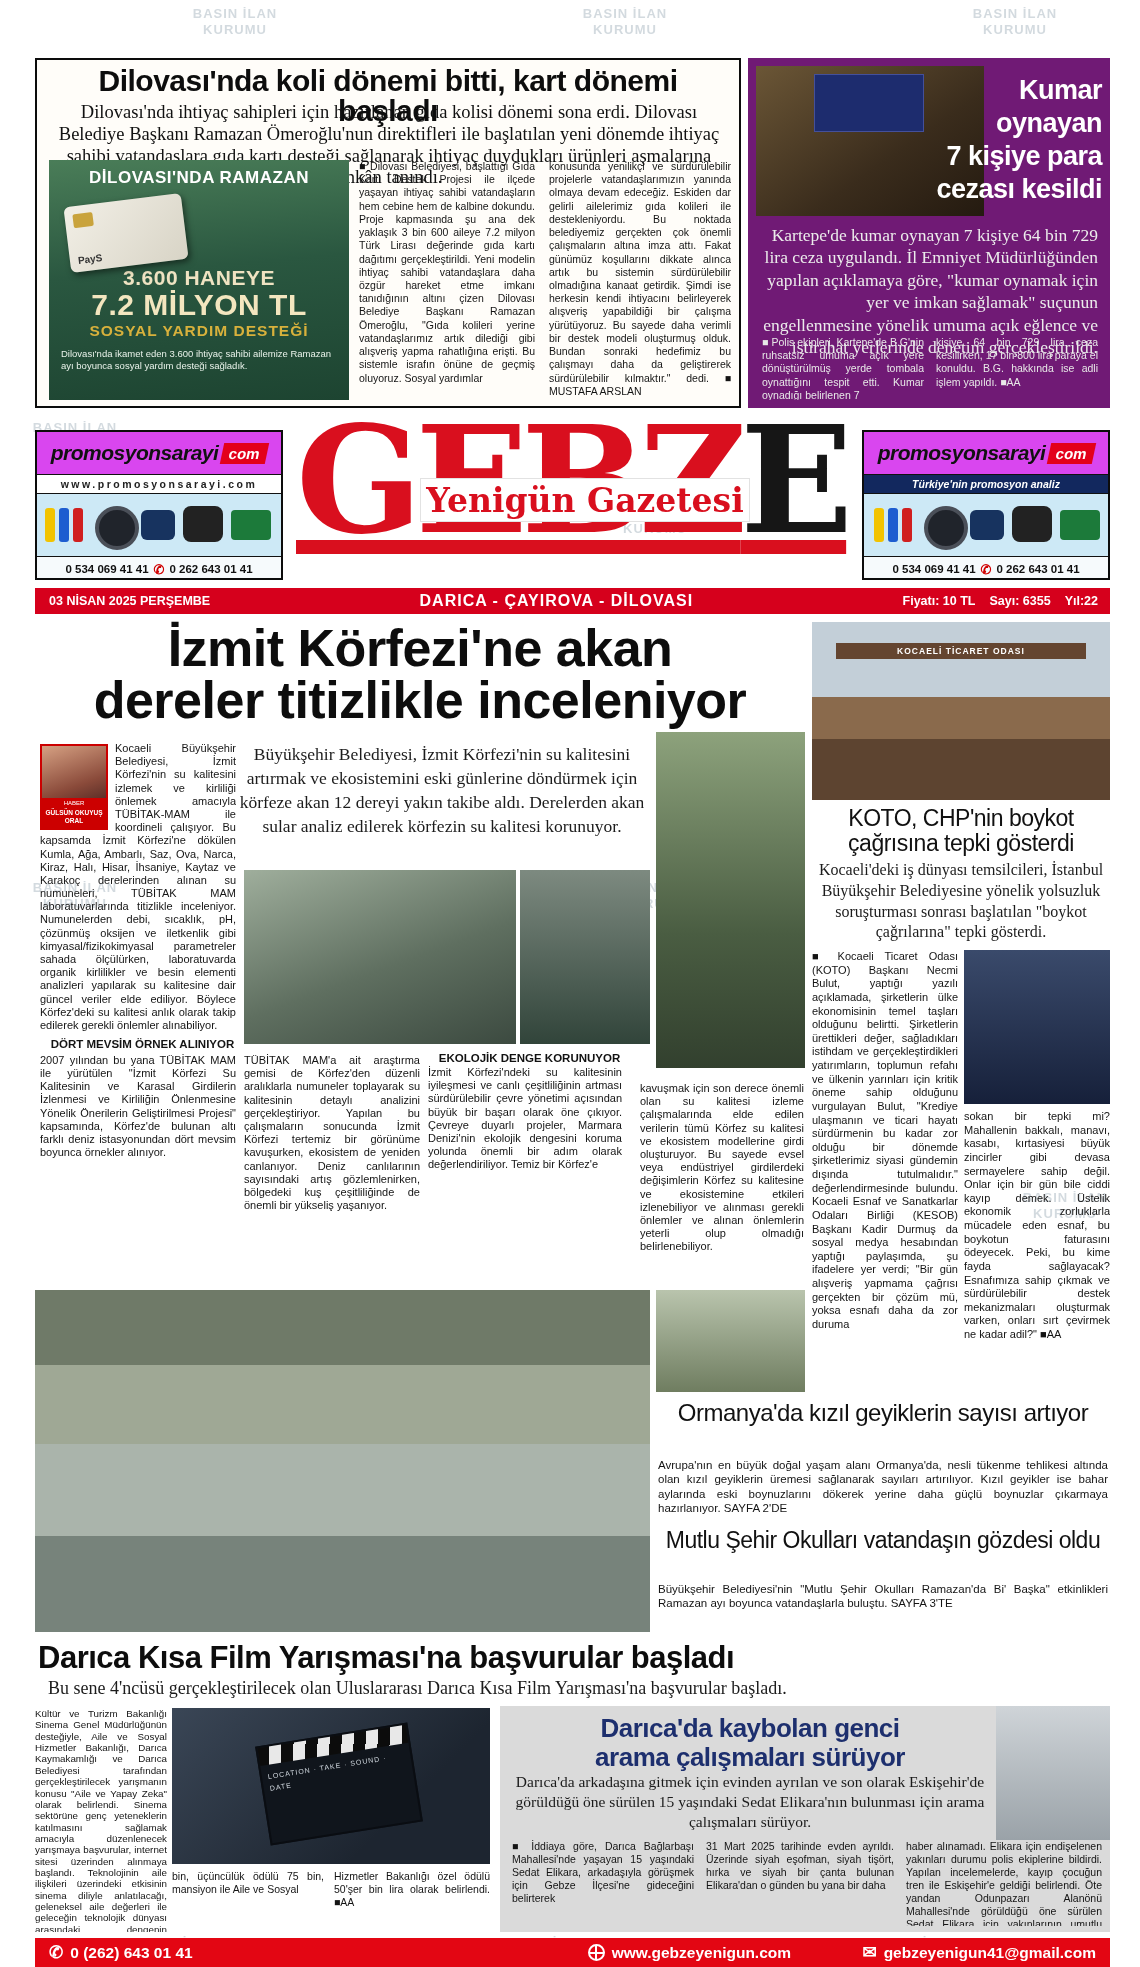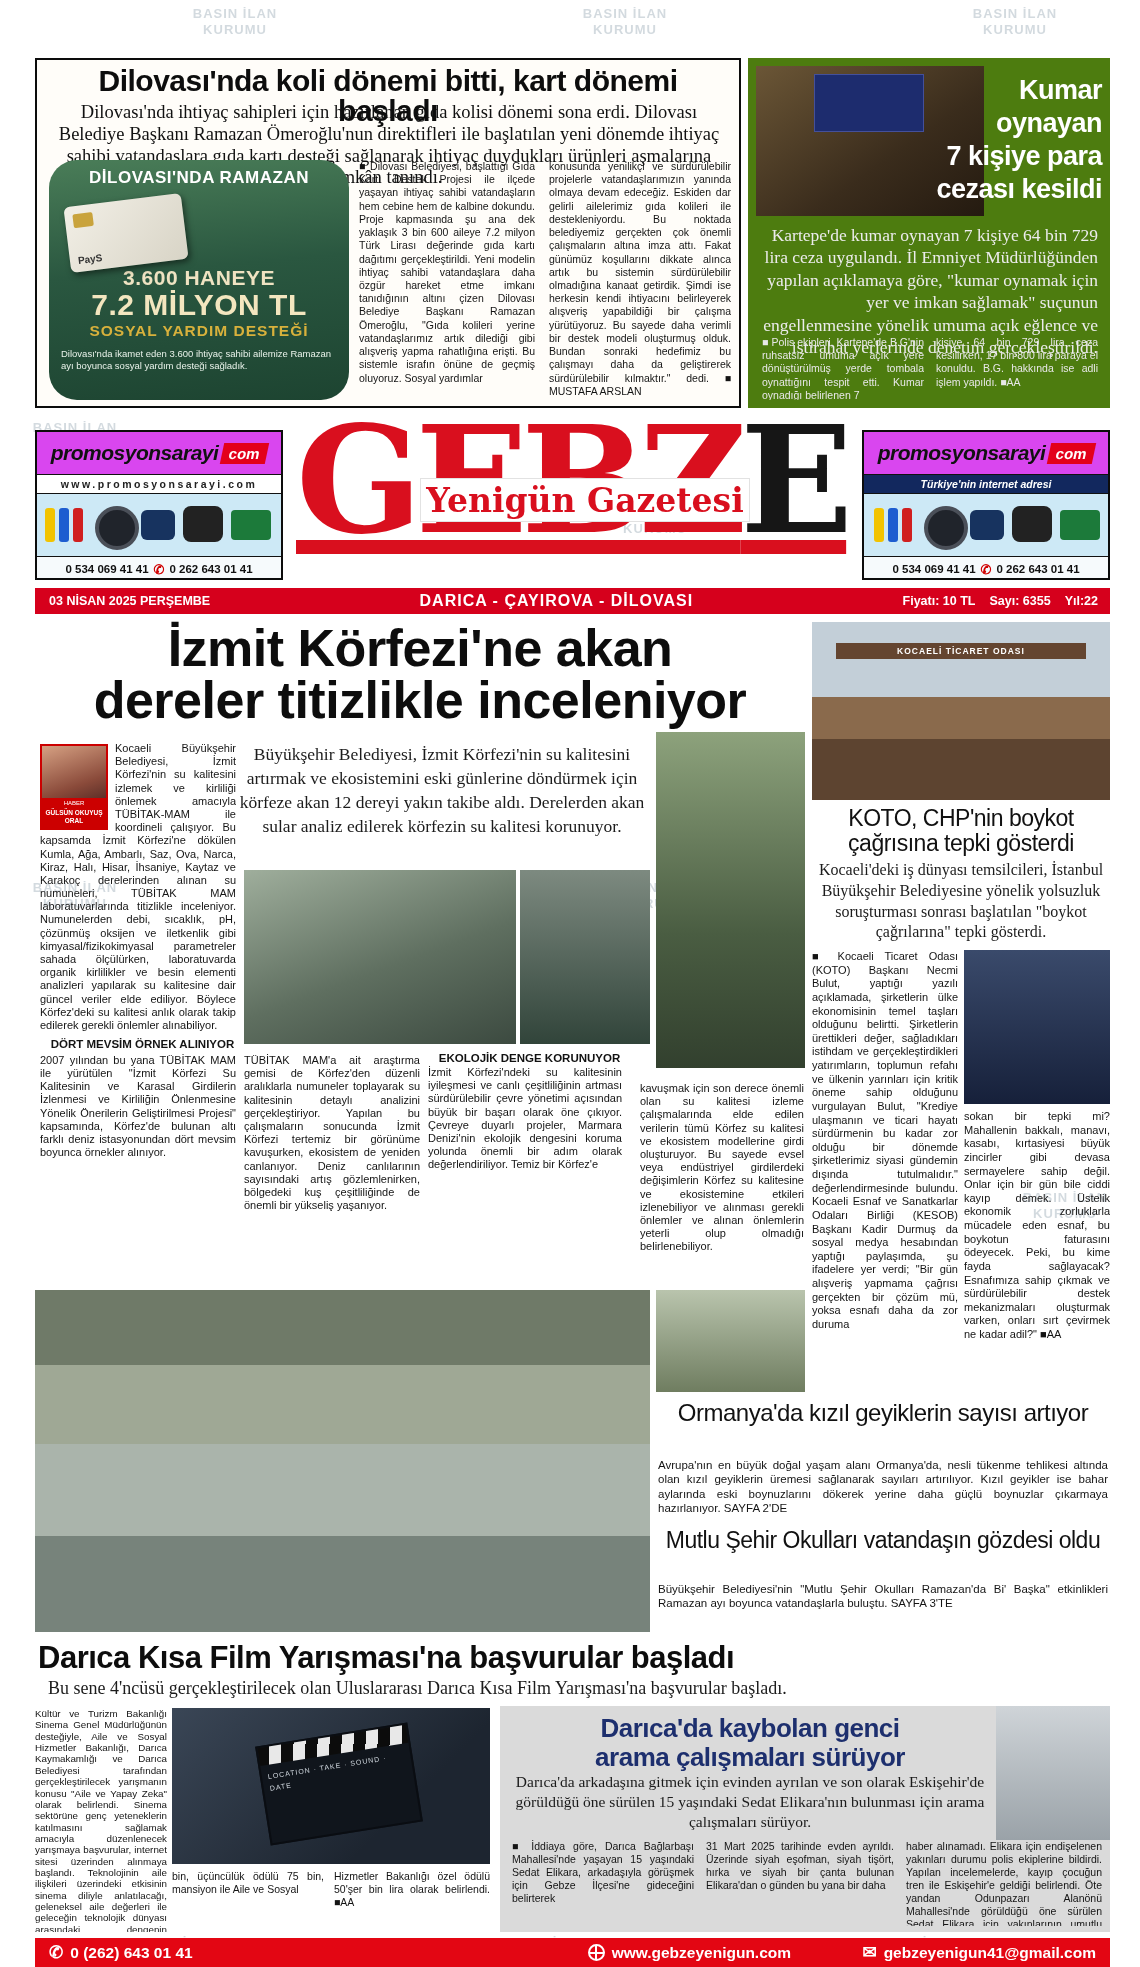--- a/index.html
+++ b/index.html
@@ -10,32 +10,32 @@
       font-size:13px;font-weight:bold;letter-spacing:1px;line-height:1.2;pointer-events:none;}
   
   .headline{font-weight:900;letter-spacing:-.5px;line-height:1.0;color:#0d0d0d;}
   .serif{font-family:"Liberation Serif","DejaVu Serif",serif;}
   .col{font-size:10.5px;line-height:1.26;text-align:justify;color:#141414;overflow:hidden;}
   .colheading{font-weight:bold;text-align:center;font-size:11.5px;margin:6px 0 2px 9px;}
   
   .box-tl{border:2px solid #0c0c0c;background:#fffdf9;}
   
   .greenad{background:linear-gradient(175deg,#4a7d58 0%,#2a5740 45%,#1d4431 100%);color:#fff;
-           text-align:center;overflow:hidden;border-radius:28px;}
+           text-align:center;overflow:hidden;}
   .greenad .t1{font-weight:900;font-size:17px;letter-spacing:.5px;margin-top:8px;}
   .card{position:absolute;left:18px;top:40px;width:118px;height:66px;background:linear-gradient(135deg,#f2efe6,#d8d4c6);
         border-radius:6px;transform:rotate(-7deg);box-shadow:2px 3px 6px rgba(0,0,0,.5);}
   .card .chip{position:absolute;left:8px;top:8px;width:20px;height:14px;background:#c9a33c;border-radius:2px;}
   .card .ctext{position:absolute;left:8px;bottom:6px;font-size:10px;font-weight:bold;color:#333;}
   .greenad .b1{font-weight:900;font-size:21px;color:#efe3c2;margin-top:78px;letter-spacing:.5px;}
   .greenad .b2{font-weight:900;font-size:30px;color:#f3e6bf;letter-spacing:.5px;line-height:1.0;}
   .greenad .b3{font-weight:900;font-size:15.5px;color:#d8b13c;letter-spacing:1px;margin-top:2px;}
   .greenad .note{font-size:9.5px;line-height:1.3;text-align:left;padding:8px 12px 0 12px;color:#e9f2ea;}
   
-  .box-tr{background:#4d7c0f;color:#f2f2f2;}
+  .box-tr{background:#701a75;color:#f2f2f2;}
   .photo{overflow:hidden;}
   .tr-headline{font-weight:900;font-size:27px;line-height:1.22;text-align:right;letter-spacing:-.5px;color:#fff;}
   .tr-sub{font-size:17.5px;line-height:1.28;text-align:right;color:#ececec;}
   .box-tr .col{color:#e8e8e8;}
   
   .ad{border:2px solid #0c0c0c;background:#fff;overflow:hidden;}
   .ad .logo-row{height:42px;background:#d946ef;display:flex;align-items:center;justify-content:center;gap:4px;}
   .ad .logo-word{font-weight:900;font-style:italic;font-size:21px;color:#111;letter-spacing:-.5px;}
   .ad .logo-com{background:#e3001b;color:#fff;font-weight:900;font-size:15px;padding:2px 7px;transform:skewX(-12deg);}
   .ad .url-row{height:18px;text-align:center;font-weight:bold;font-size:10.5px;letter-spacing:2.5px;color:#222;
@@ -168,21 +168,21 @@
   </div>
   <div class="abs yenigun-band" style="left:420px;top:478px;width:330px;height:44px">
     <span class="yenigun">Yenigün Gazetesi</span>
   </div>
 
   <div class="abs ad" style="left:862px;top:430px;width:248px;height:150px">
     <div class="logo-row">
       <span class="logo-word">promosyonsarayi</span>
       <span class="logo-com">com</span>
     </div>
-    <div class="tag-row">Türkiye'nin internet adresi</div>
+    <div class="tag-row">Türkiye'nin promosyon analiz</div>
     <div class="prod" style="height:62px">
       <span class="dot" style="left:10px;top:14px;width:10px;height:34px;background:#f2c300"></span>
       <span class="dot" style="left:24px;top:14px;width:10px;height:34px;background:#1d5dd0"></span>
       <span class="dot" style="left:38px;top:14px;width:10px;height:34px;background:#d01f1f"></span>
       <span class="dot" style="left:60px;top:12px;width:36px;height:36px;border-radius:50%;background:#20242b;border:4px solid #4a4f58"></span>
       <span class="dot" style="left:106px;top:16px;width:34px;height:30px;background:#17335f;border-radius:6px"></span>
       <span class="dot" style="left:148px;top:12px;width:40px;height:36px;background:#222;border-radius:8px"></span>
       <span class="dot" style="left:196px;top:16px;width:40px;height:30px;background:#1c7a3a;border-radius:4px"></span>
     </div>
     <div class="phone-row">

